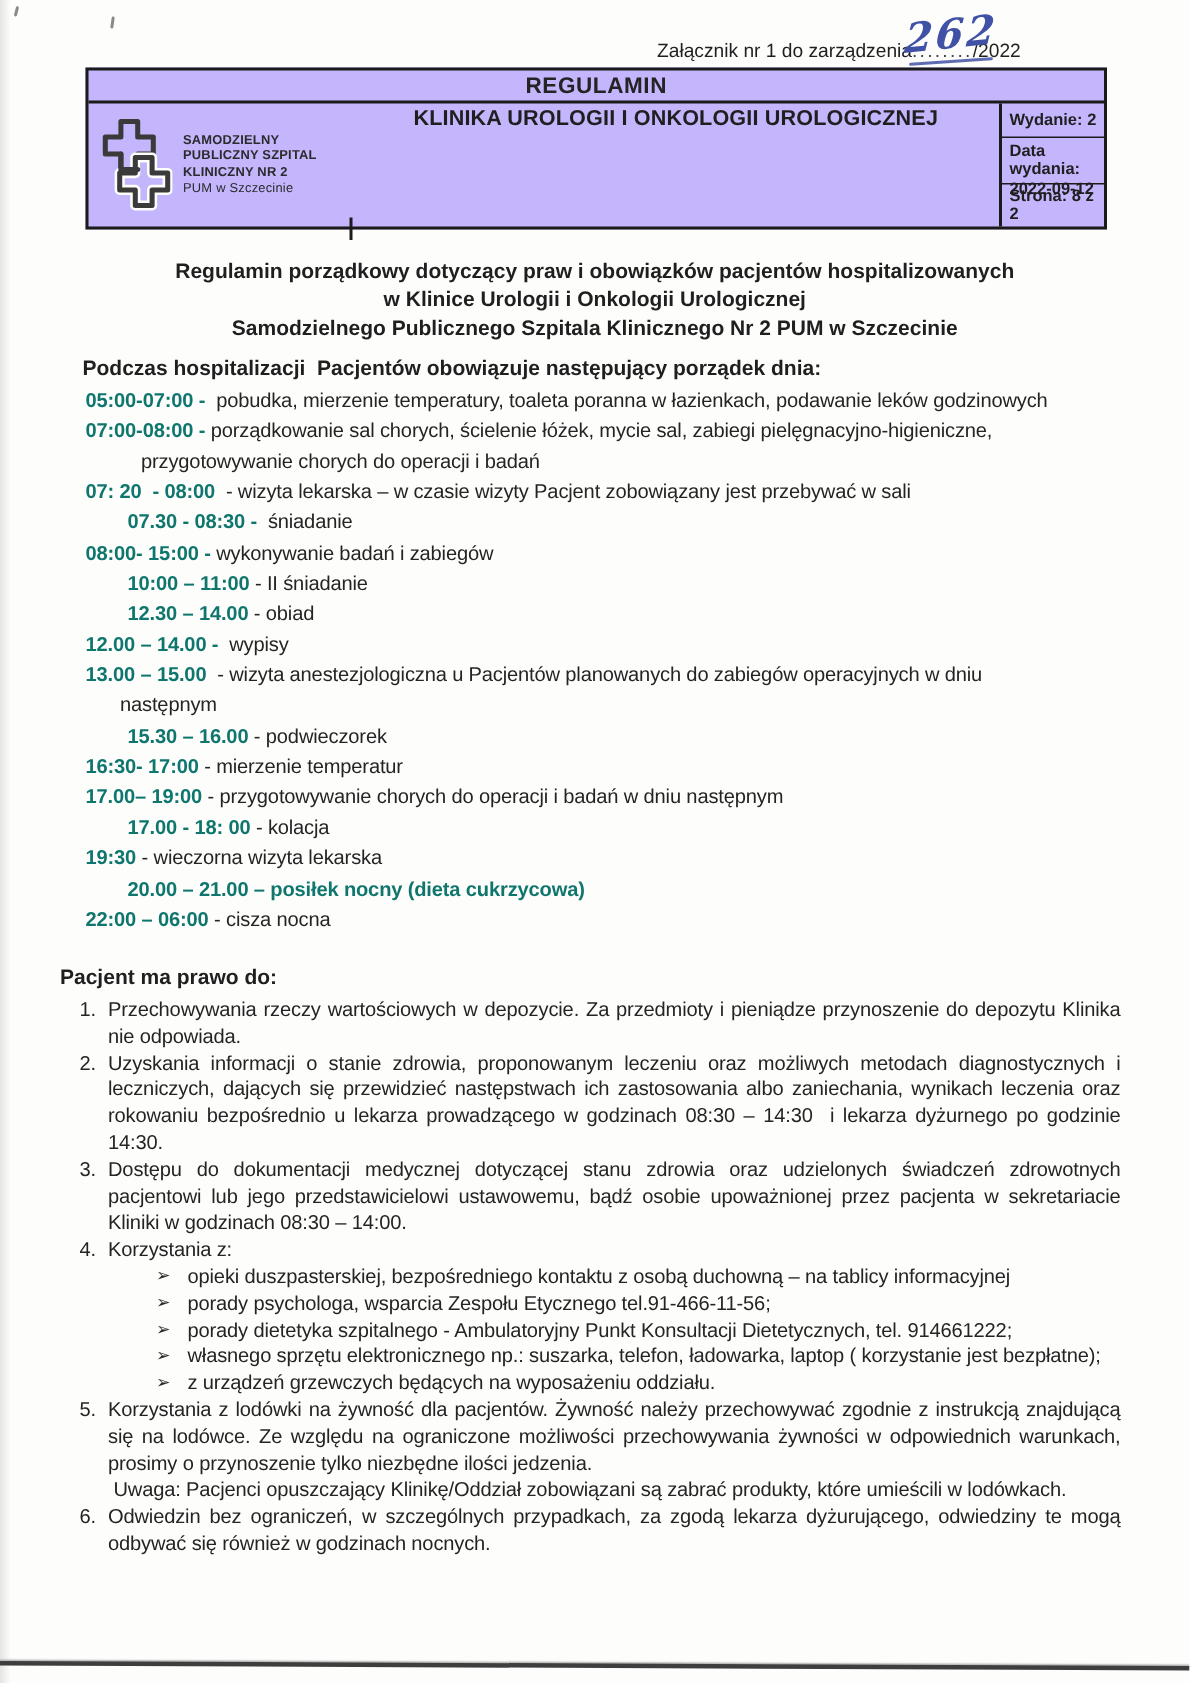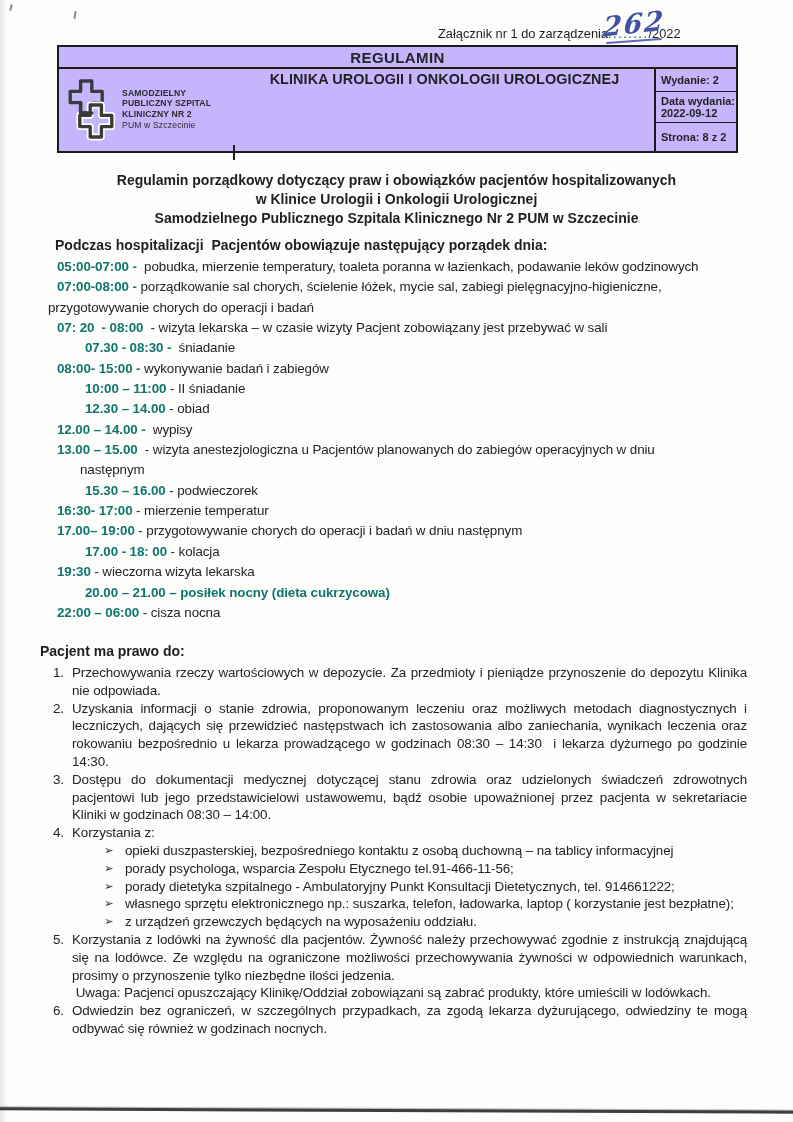--- a/index.html
+++ b/index.html
@@ -40,41 +40,41 @@
     border:2px solid #1b1b1b;box-sizing:border-box;background:#c4b5fd;}
   .trow1{height:22px;border-bottom:2px solid #1b1b1b;display:flex;align-items:center;
     justify-content:center;font-weight:bold;font-size:15px;letter-spacing:.4px;box-sizing:border-box;}
   .trow2{display:flex;height:82px;}
   .leftcell{flex:1;display:flex;align-items:flex-start;border-right:2px solid #1b1b1b;
     box-sizing:border-box;padding:2px 4px 2px 8px;}
   .logo-block{display:flex;align-items:center;gap:7px;width:172px;flex-shrink:0;}
   .logo-text{font-size:8.6px;line-height:10.6px;color:#2b2b2b;letter-spacing:.15px;}
   .logo-text .lt-b{font-weight:bold;}
   .clinic{flex:1;text-align:center;font-weight:bold;font-size:14.4px;letter-spacing:.1px;color:#1f1f1f;}
-  .rightcol{width:80px;display:flex;flex-direction:column;font-weight:bold;font-size:11px;
+  .rightcol{width:68px;display:flex;flex-direction:column;font-weight:bold;font-size:11px;
     box-sizing:border-box;color:#1f1f1f;}
   .rc{padding-left:5px;box-sizing:border-box;}
   .rc1{height:23px;border-bottom:1.6px solid #1b1b1b;display:flex;align-items:center;}
   .rc2{height:31px;border-bottom:1.6px solid #1b1b1b;padding-top:2.5px;line-height:12.8px;}
   .rc3{flex:1;display:flex;align-items:center;}
 
   
   .doc-title{position:absolute;top:171px;left:0;width:793px;text-align:center;
     font-weight:bold;font-size:14px;line-height:19px;color:#1f1f1f;}
 
   
   .sched-head{position:absolute;top:237px;left:55px;font-weight:bold;font-size:14px;
     white-space:pre;color:#1f1f1f;}
   .schedule{position:absolute;top:257px;left:0;width:793px;font-size:13.4px;
     line-height:20.35px;letter-spacing:-0.1px;}
   .srow{white-space:pre-wrap;}
   .srow .t{font-weight:bold;color:#0f766e;}
   .lvl0{padding-left:57px;}
   .lvl1{padding-left:80px;}
-  .lvl2{padding-left:48px;}
+  .lvl2{padding-left:94px;}
   .lvl3{padding-left:85px;}
 
   
   .rights-head{position:absolute;top:643px;left:40px;font-weight:bold;font-size:14px;color:#1f1f1f;}
   .rights{position:absolute;top:664px;left:0;width:793px;font-size:13.4px;
     line-height:17.8px;letter-spacing:-0.1px;}
   .ritem{display:flex;padding-left:53px;padding-right:46px;}
   .num{width:19px;flex-shrink:0;}
   .rbody{flex:1;min-width:0;}
   .para{text-align:justify;text-align-last:left;white-space:pre-wrap;}

